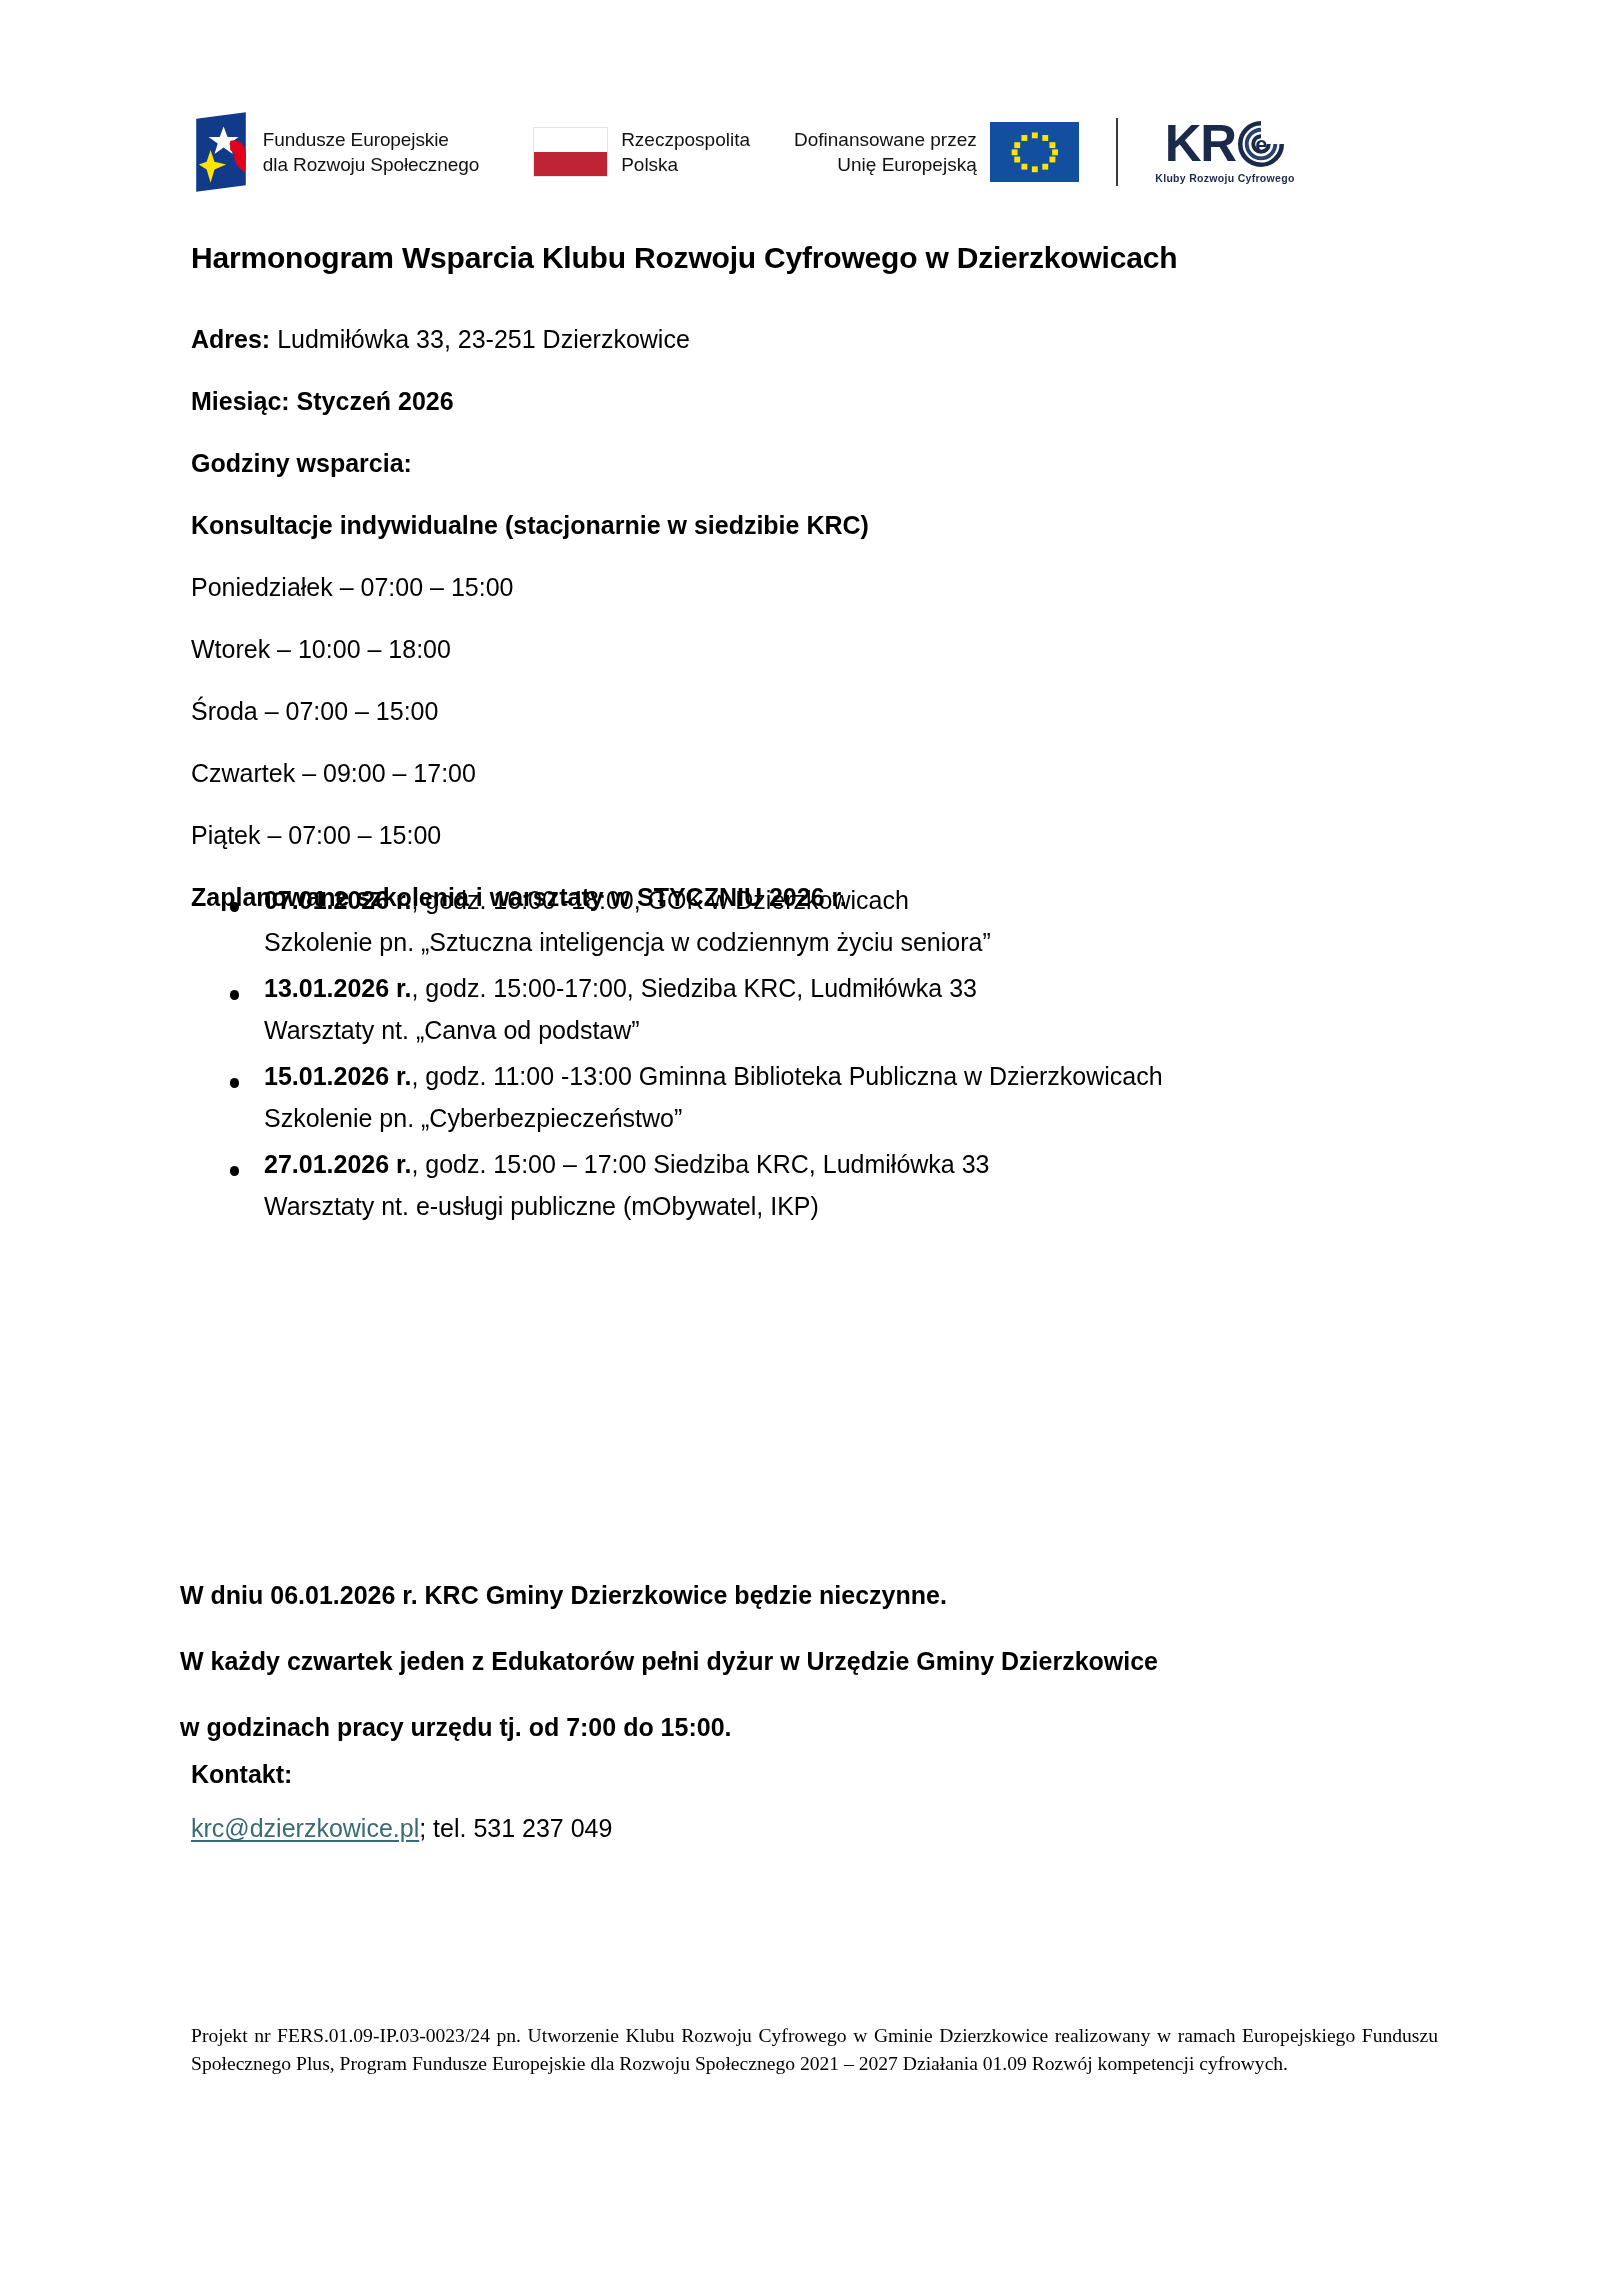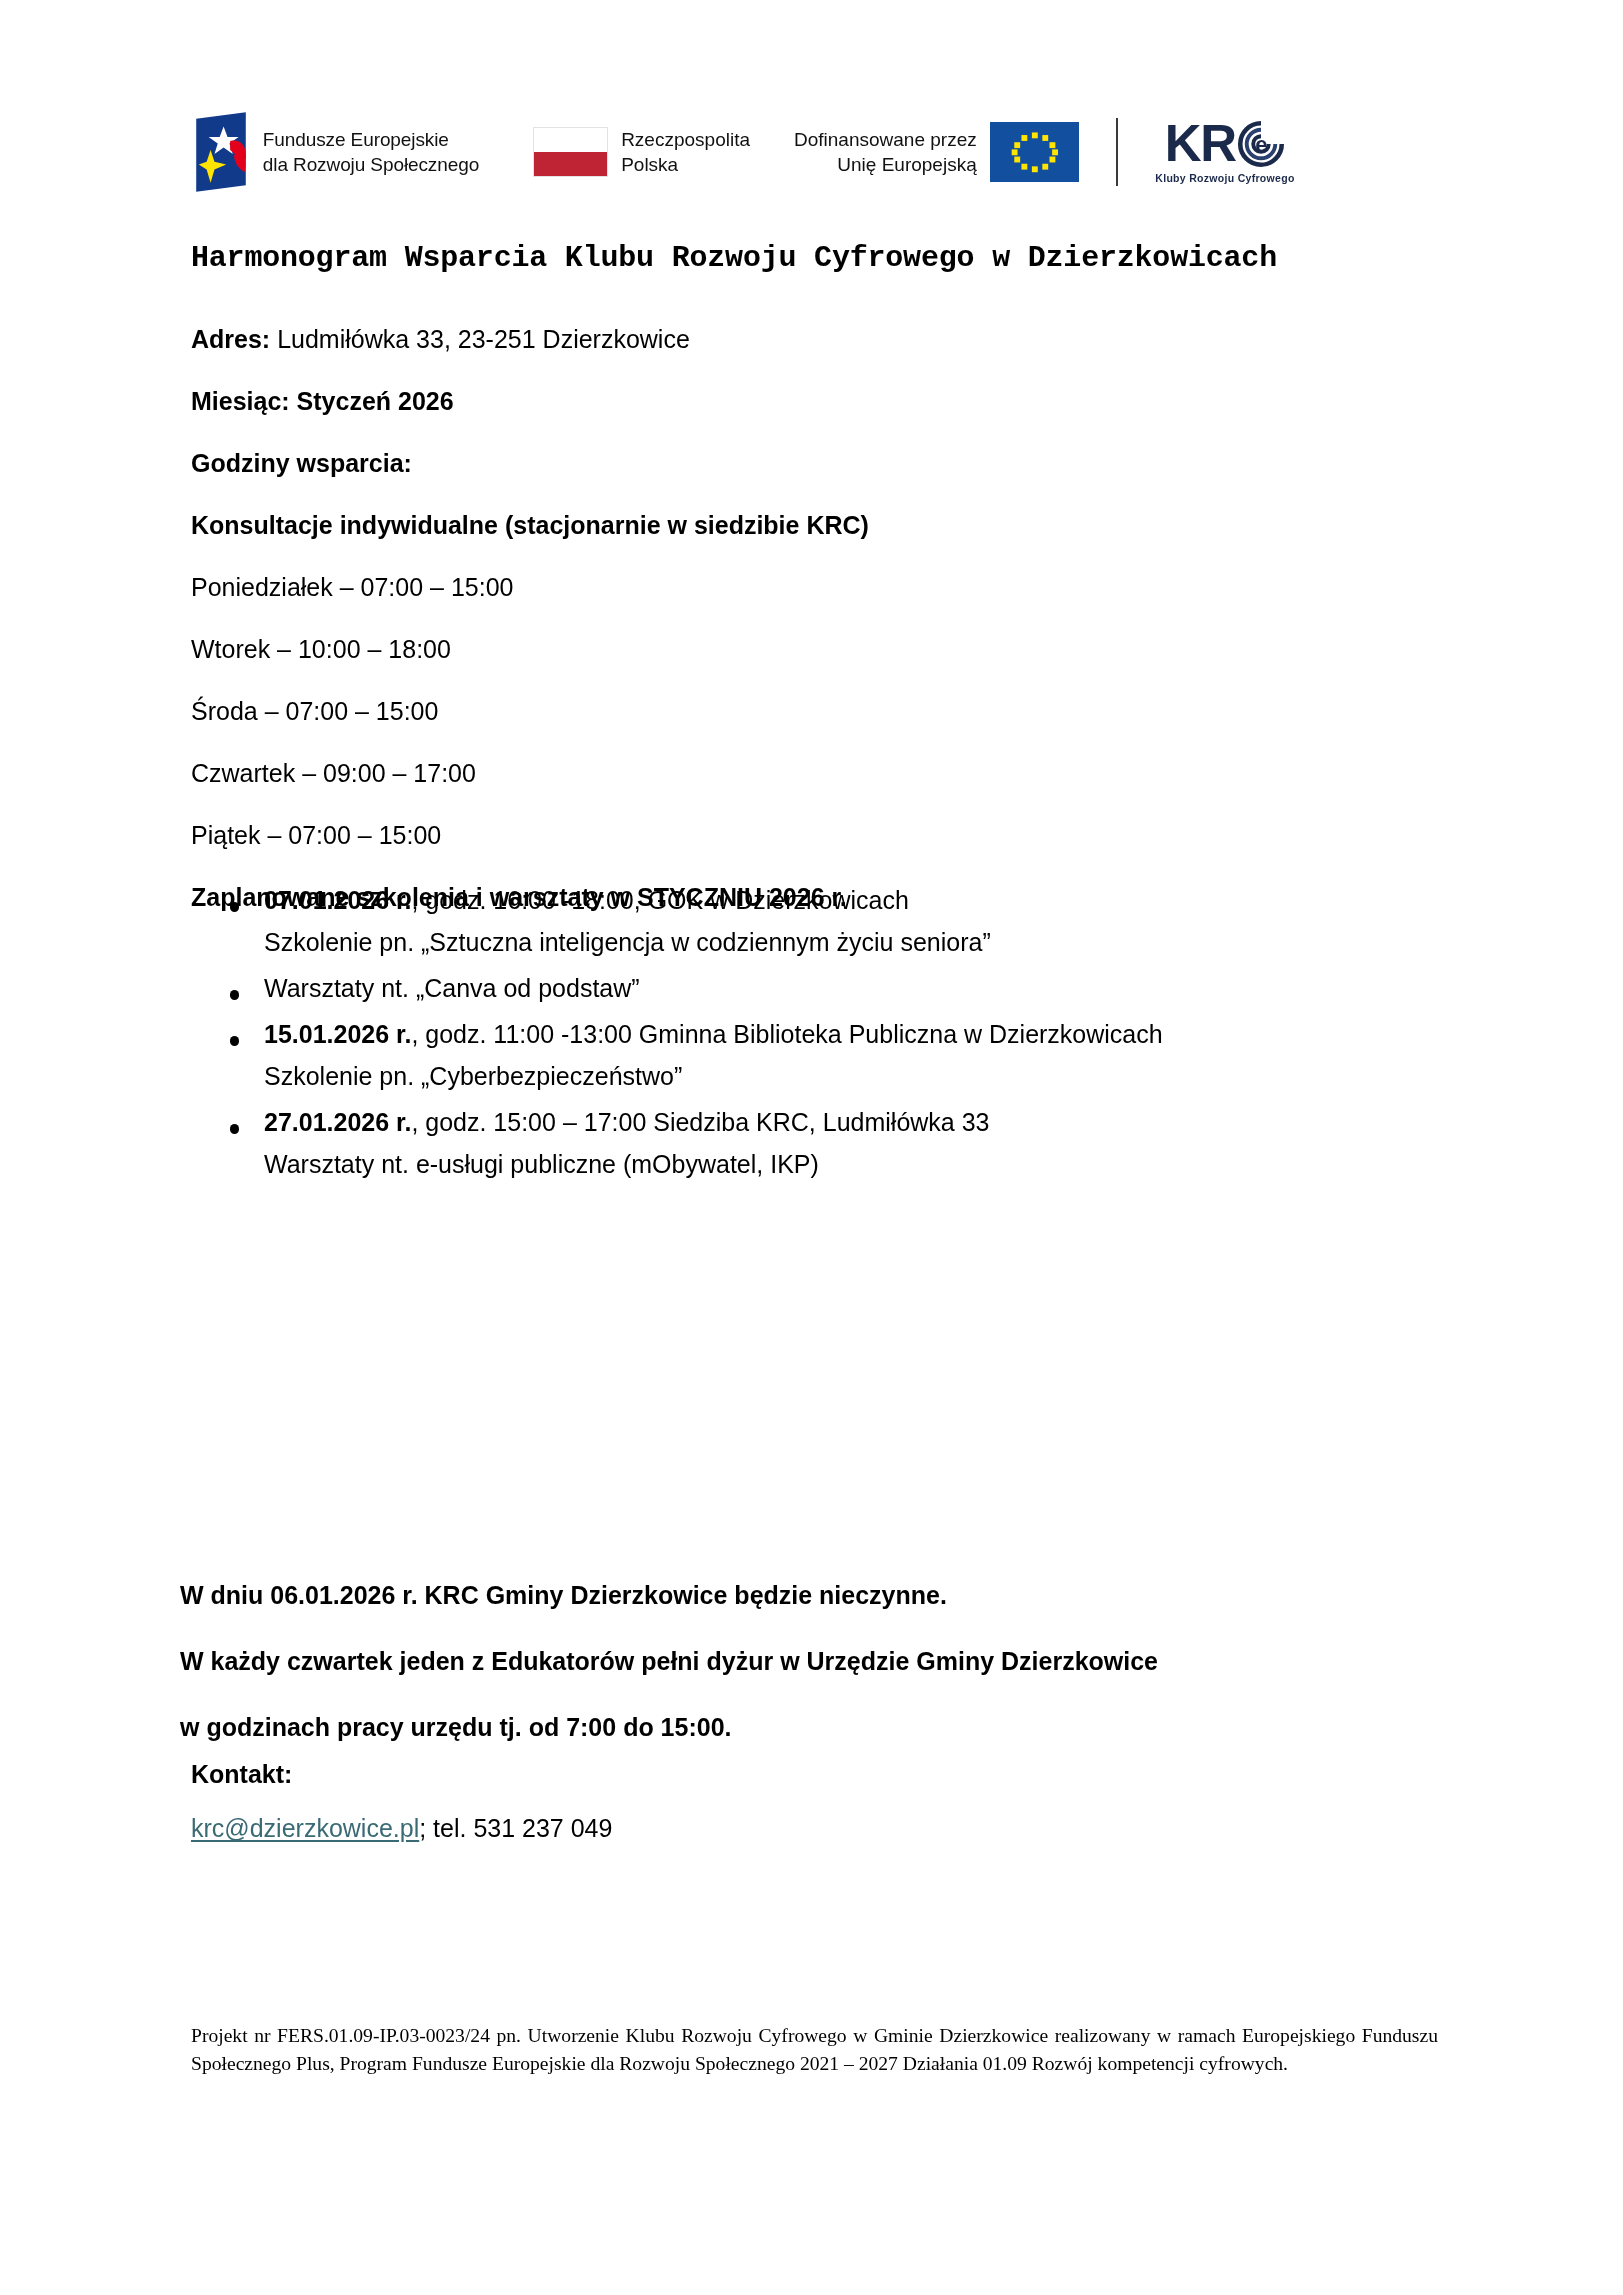--- a/index.html
+++ b/index.html
@@ -151,21 +151,21 @@
     letter-spacing: 0.3px;
     margin-top: 3.9px;
   }
 
   
   h1.doc-title {
     position: absolute;
     left: 191px;
     top: 241px;
     margin: 0;
-    font-family: Liberation Mono, monospace;
+    font-family: Liberation Sans, sans-serif;
     font-size: 30px;
     font-weight: bold;
     letter-spacing: -0.2px;
     color: #000;
     white-space: nowrap;
   }
 
   .body-block {
     position: absolute;
     left: 191px;
@@ -377,20 +377,21 @@
 
     <p class="section-head">Zaplanowane szkolenia i warsztaty w STYCZNIU 2026 r.</p>
   </div>
 
   <ul class="events">
     <li>
       <div class="ev-line1"><b>07.01.2026 r.</b><span>, godz. 16:00 -18:00, GOK w Dzierzkowicach</span></div>
       <div class="ev-line2">Szkolenie pn. „Sztuczna inteligencja w codziennym życiu seniora”</div>
     </li>
     <li>
+      <div class="ev-line1"><b>13.01.2026 r.</b><span>, godz. 15:00-17:00, Siedziba KRC, Ludmiłówka 33</span></div>
       <div class="ev-line2">Warsztaty nt. „Canva od podstaw”</div>
     </li>
     <li>
       <div class="ev-line1"><b>15.01.2026 r.</b><span>, godz. 11:00 -13:00  Gminna Biblioteka Publiczna w Dzierzkowicach</span></div>
       <div class="ev-line2">Szkolenie pn. „Cyberbezpieczeństwo”</div>
     </li>
     <li>
       <div class="ev-line1"><b>27.01.2026 r.</b><span>, godz. 15:00 – 17:00 Siedziba KRC, Ludmiłówka 33</span></div>
       <div class="ev-line2">Warsztaty nt. e-usługi publiczne (mObywatel, IKP)</div>
     </li>

